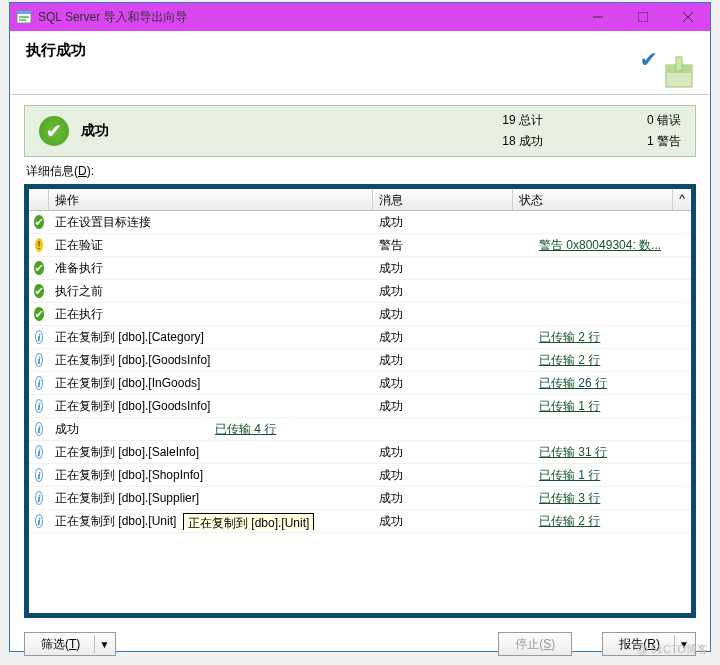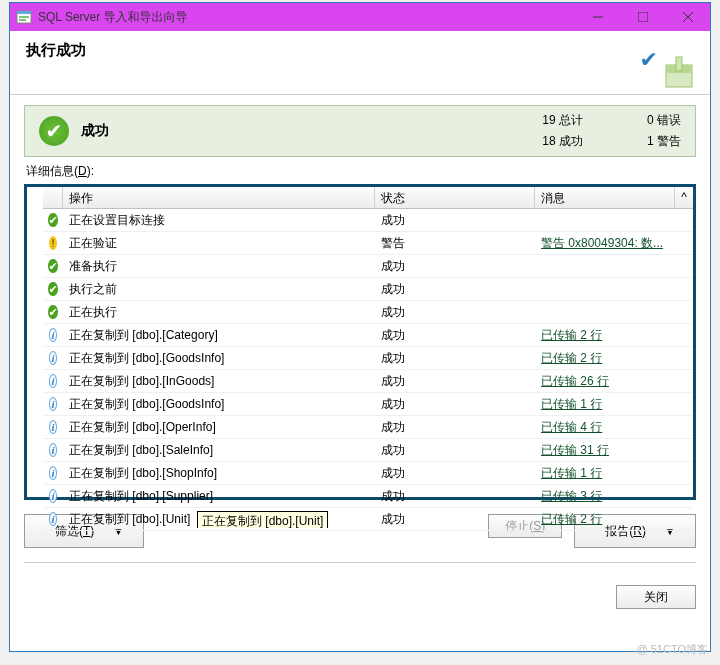--- a/index.html
+++ b/index.html
@@ -12,25 +12,25 @@
     .titlebar-controls { display: flex; }
     .ctrl { width: 45px; height: 28px; display: flex; align-items: center; justify-content: center; cursor: pointer; }
     .ctrl svg { stroke: #333; }
     .header { padding: 10px 16px; position: relative; border-bottom: 1px solid #ccc; height: 64px; }
     .header-title { font-size: 15px; font-weight: bold; }
     .header-icon { position: absolute; right: 12px; top: 20px; }
     .header-check { position: absolute; right: 52px; top: 16px; color: #2d7cc1; font-size: 22px; }
     .status-band { margin: 10px 14px 6px 14px; border: 1px solid #b0c4a8; background: #e7f0e0; height: 52px; display: flex; align-items: center; padding: 0 14px; }
     .status-big-icon { width: 30px; height: 30px; background: radial-gradient(#6cbf3a,#4aa21f); border-radius: 50%; display: flex; align-items: center; justify-content: center; color: #fff; font-size: 20px; margin-right: 12px; }
     .status-label { font-size: 14px; font-weight: bold; flex: 1; }
-    .status-counts { display: flex; gap: 64px; font-size: 12px; align-items: center; }
+    .status-counts { display: flex; gap: 104px; font-size: 12px; align-items: center; }
     .status-col { display: flex; flex-direction: column; gap: 4px; }
     .detail-label { margin: 6px 16px 4px 16px; font-size: 12px; }
     .detail-label .u { text-decoration: underline; }
-    .table-wrap { margin: 0 14px; border: 3px solid #0c4a6e; height: 316px; position: relative; padding-left: 16px; }
+    .table-wrap { margin: 0 14px; border: 5px solid #0c4a6e; height: 434px; position: relative; }
     .table-head { display: flex; background: linear-gradient(#fdfdfd,#ececec); border-bottom: 1px solid #c0c0c0; height: 22px; font-size: 12px; }
     .th { border-right: 1px solid #d0d0d0; padding: 3px 6px; }
     .th.c0 { width: 20px; }
     .th.c1 { flex: 1; }
     .th.c2 { width: 160px; }
     .th.c3 { width: 140px; }
     .th.c4 { width: 18px; border-right: none; text-align: center; }
     .tbody { overflow-y: auto; height: 326px; }
     .row { display: flex; height: 23px; font-size: 12px; align-items: center; border-bottom: 1px solid #f0f0f0; }
     .td { padding: 0 6px; white-space: nowrap; overflow: hidden; }
@@ -38,24 +38,24 @@
     .td.c1 { flex: 1; position: relative; }
     .td.c2 { width: 160px; }
     .td.c3 { width: 158px; }
     .ico { width: 14px; height: 14px; border-radius: 50%; display: flex; align-items: center; justify-content: center; font-size: 11px; color: #fff; }
     .ico.ok { background: #4aa21f; }
     .ico.warn { background: #f5c518; color: #333; }
     .ico.info { background: #fff; border: 1px solid #5ea8e0; color: #3581c6; font-weight: bold; font-family: serif; font-style: italic; }
     .link { color: #14532d; text-decoration: underline; cursor: pointer; }
     .tooltip { position: absolute; left: 134px; top: 0; background: #ffffe1; border: 1px solid #000; padding: 1px 4px; font-size: 12px; z-index: 10; }
     .btn-row { display: flex; justify-content: space-between; margin: 14px; padding-bottom: 14px; border-bottom: 1px solid #ccc; }
-    .btn-row-right { display: flex; gap: 12px; }
+    .btn-row-right { display: flex; gap: 30px; }
     .btn { height: 24px; border: 1px solid #999; background: linear-gradient(#fdfdfd,#ececec); font-size: 12px; padding: 0 16px; cursor: pointer; display: flex; align-items: center; }
     .btn .u { text-decoration: underline; }
-    .btn.split { padding: 16px; }
+    .btn.split { padding: 2px; }
     .btn.split .lbl { padding: 0 14px; border-right: 1px solid #bbb; height: 100%; display: flex; align-items: center; }
     .btn.split .arr { width: 18px; text-align: center; font-size: 10px; }
     .btn.disabled { color: #999; cursor: default; }
     .footer { display: flex; justify-content: flex-end; padding: 8px 14px; }
     .footer .btn { padding: 2px 27px; }
     .watermark { position: absolute; left: 0; top: 342px; width: 100%; text-align: center; color: #d3d3d3; font-size: 16px; pointer-events: none; z-index: 0; }
     .wm2 { position: absolute; right: 12px; bottom: 8px; color: #bbb; font-size: 11px; }
   </style>
 </head>
 <body>
@@ -121,22 +121,22 @@
   </div>
 
   <div class="detail-label">
     <span>详细信息(</span><span class="u">D</span><span>):</span>
   </div>
 
   <div class="table-wrap">
     <div class="table-head">
       <div class="th c0"></div>
       <div class="th c1">操作</div>
+      <div class="th c3">消息</div>
       <div class="th c2">状态</div>
-      <div class="th c3">消息</div>
       <div class="th c4">^</div>
     </div>
     <div class="tbody" id="tbody">
         <div class="row">
           <div class="td c0">
             <div class="ico ok">✔</div>
           </div>
           <div class="td c1">正在设置目标连接</div>
           <div class="td c2">成功</div>
           <div class="td c3"></div>
@@ -202,21 +202,20 @@
             <div class="ico info">i</div>
           </div>
           <div class="td c1">正在复制到 [dbo].[GoodsInfo]</div>
           <div class="td c2">成功</div>
           <div class="td c3"><span class="link">已传输 1 行</span></div>
         </div>
         <div class="row">
           <div class="td c0">
             <div class="ico info">i</div>
           </div>
-          <div class="td c1">正在复制到 [dbo].[OperInfo]</div>
           <div class="td c2">成功</div>
           <div class="td c3"><span class="link">已传输 4 行</span></div>
         </div>
         <div class="row">
           <div class="td c0">
             <div class="ico info">i</div>
           </div>
           <div class="td c1">正在复制到 [dbo].[SaleInfo]</div>
           <div class="td c2">成功</div>
           <div class="td c3"><span class="link">已传输 31 行</span></div>

